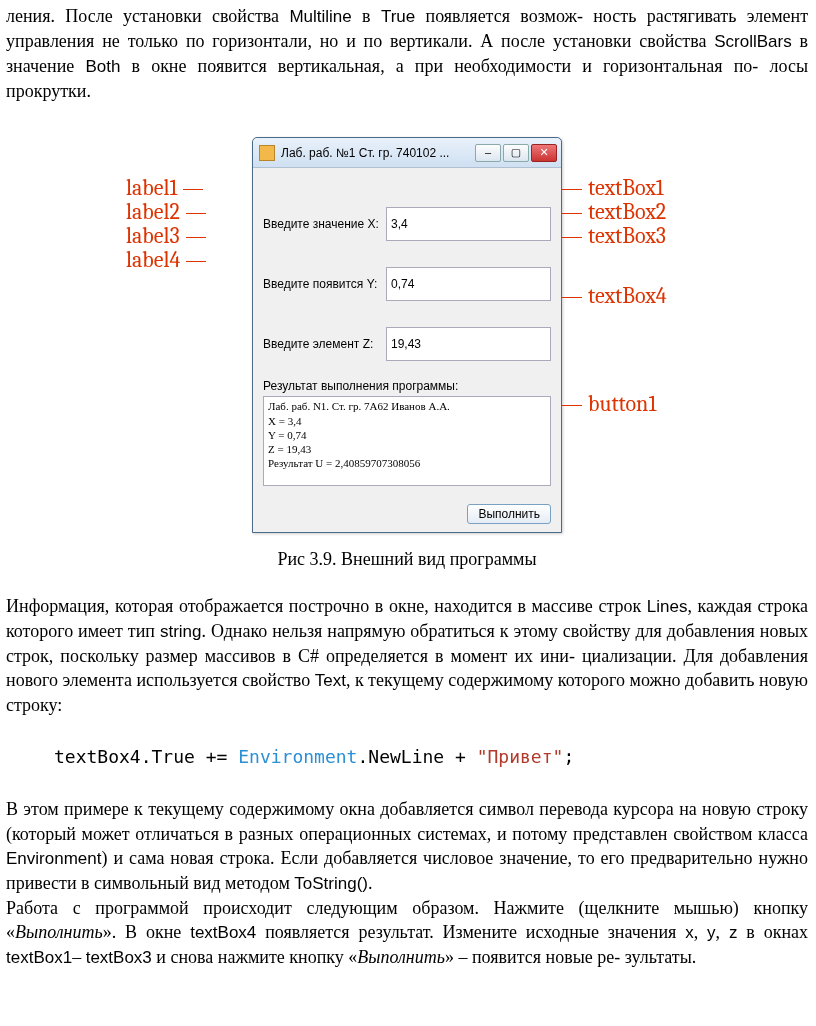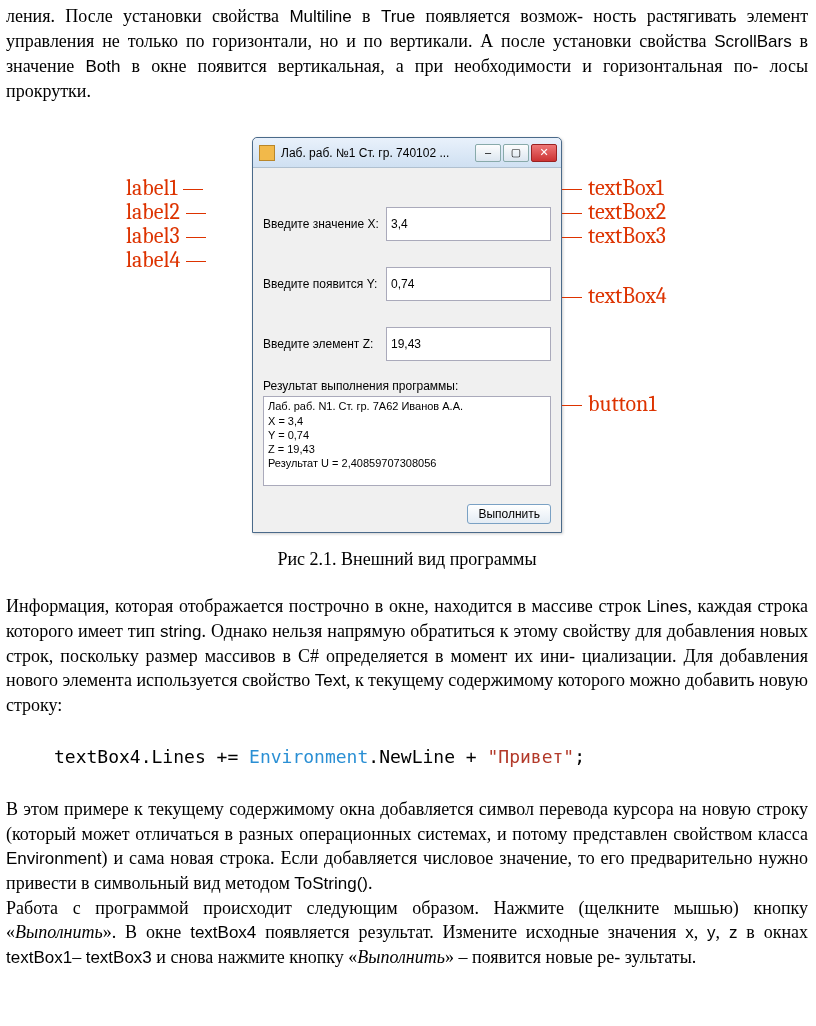--- a/index.html
+++ b/index.html
@@ -54,21 +54,21 @@
     .win-btns { display:flex; gap:0; }
     .win-btn { width:26px; height:18px; background:linear-gradient(#fdfdfd,#dce6f0); border:1px solid #8aa; border-radius:2px; margin-left:2px; display:flex; align-items:center; justify-content:center; font-size:11px; }
     .win-btn.close { background:linear-gradient(#e77,#c33); color:#fff; border-color:#922; }
     .client { padding: 8px 10px 8px 10px; background:#f0f0f0; }
     .form-row { display:flex; align-items:center; height:24px;margin-top:36px; }
     .lbl { width: 126px; font-size:12px; color:#000; }
     .txt { flex:1; border:1px solid #aab; background:#fff; height:24px; padding:16px 4px; font-size:12px; font-family:'Segoe UI',sans-serif; }
     .multiline-lbl { font-size:12px; padding: 4px 0 2px 0; margin-top: 18px; }
     .multiline {
       width:100%; height:90px; border:1px solid #aab; background:#fff;
-      font-size:11px; font-family:Liberation Sans, sans-serif; padding:2px 4px;
+      font-size:11px; font-family:Liberation Serif, serif; padding:2px 4px;
       white-space: pre; overflow-y: scroll; resize:none; line-height:1.3;
     }
     .btn-row { display:flex; justify-content:flex-end; padding-top:14px; }
     .vyp-btn {
       padding: 2px 10px; font-size:12px;
       background:linear-gradient(#fff,#e4ecf4); border:1px solid #7aa1c4; border-radius:3px;
       cursor:pointer;
     }
     .caption { text-align:center; margin: 14px 0 22px 0; font-size:18px; }
     .code-line { padding: 10px 0 10px 48px; font-family: Consolas, monospace; font-size:18px; }
@@ -160,29 +160,29 @@
         </div>
       <div style="height:84px"></div>
       <div class="ann-item">
           <span class="ann-line"></span>
           <span>button1</span>
         </div>
     </div>
   </div>
 </div>
 
-<div class="caption">Рис 2.1. Внешний вид программы</div>
+<div class="caption">Рис 3.9. Внешний вид программы</div>
 
 <p class="para">
   <span>Информация, которая отображается построчно в окне, находится в массиве строк </span><span class="mono">Lines</span><span>, каждая строка которого имеет тип </span><span class="mono">string</span><span>. Однако нельзя напрямую обратиться к этому свойству для добавления новых строк, поскольку размер массивов в C# определяется в момент их ини- циализации. Для добавления нового элемента используется свойство </span><span class="mono">Text</span><span>, к текущему содержимому которого можно добавить новую строку:</span>
 </p>
 
 <div class="gap-med"></div>
 <div class="code-line">
-  <span>textBox4.Lines += </span><span class="kw-type">Environment</span><span>.NewLine + </span><span class="kw-str">"Привет"</span><span>;</span>
+  <span>textBox4.True += </span><span class="kw-type">Environment</span><span>.NewLine + </span><span class="kw-str">"Привет"</span><span>;</span>
 </div>
 <div class="gap-med"></div>
 
 <p class="para">
   <span>В этом примере к текущему содержимому окна добавляется символ перевода курсора на новую строку (который может отличаться в разных операционных системах, и потому представлен свойством класса </span><span class="mono">Environment</span><span>) и сама новая строка. Если добавляется числовое значение, то его предварительно нужно привести в символьный вид методом </span><span class="mono">ToString()</span><span>.</span>
 </p>
 
 <p class="para">
   <span>Работа с программой происходит следующим образом. Нажмите (щелкните мышью) кнопку «</span><span class="em">Выполнить</span><span>». В окне </span><span class="mono">textBox4</span><span> появляется результат. Измените исходные значения </span><span class="mono">x</span><span>, </span><span class="mono">y</span><span>, </span><span class="mono">z</span><span> в окнах </span><span class="mono">textBox1</span><span>– </span><span class="mono">textBox3</span><span> и снова нажмите кнопку «</span><span class="em">Выполнить</span><span>» – появится новые ре- зультаты.</span>
 </p>

